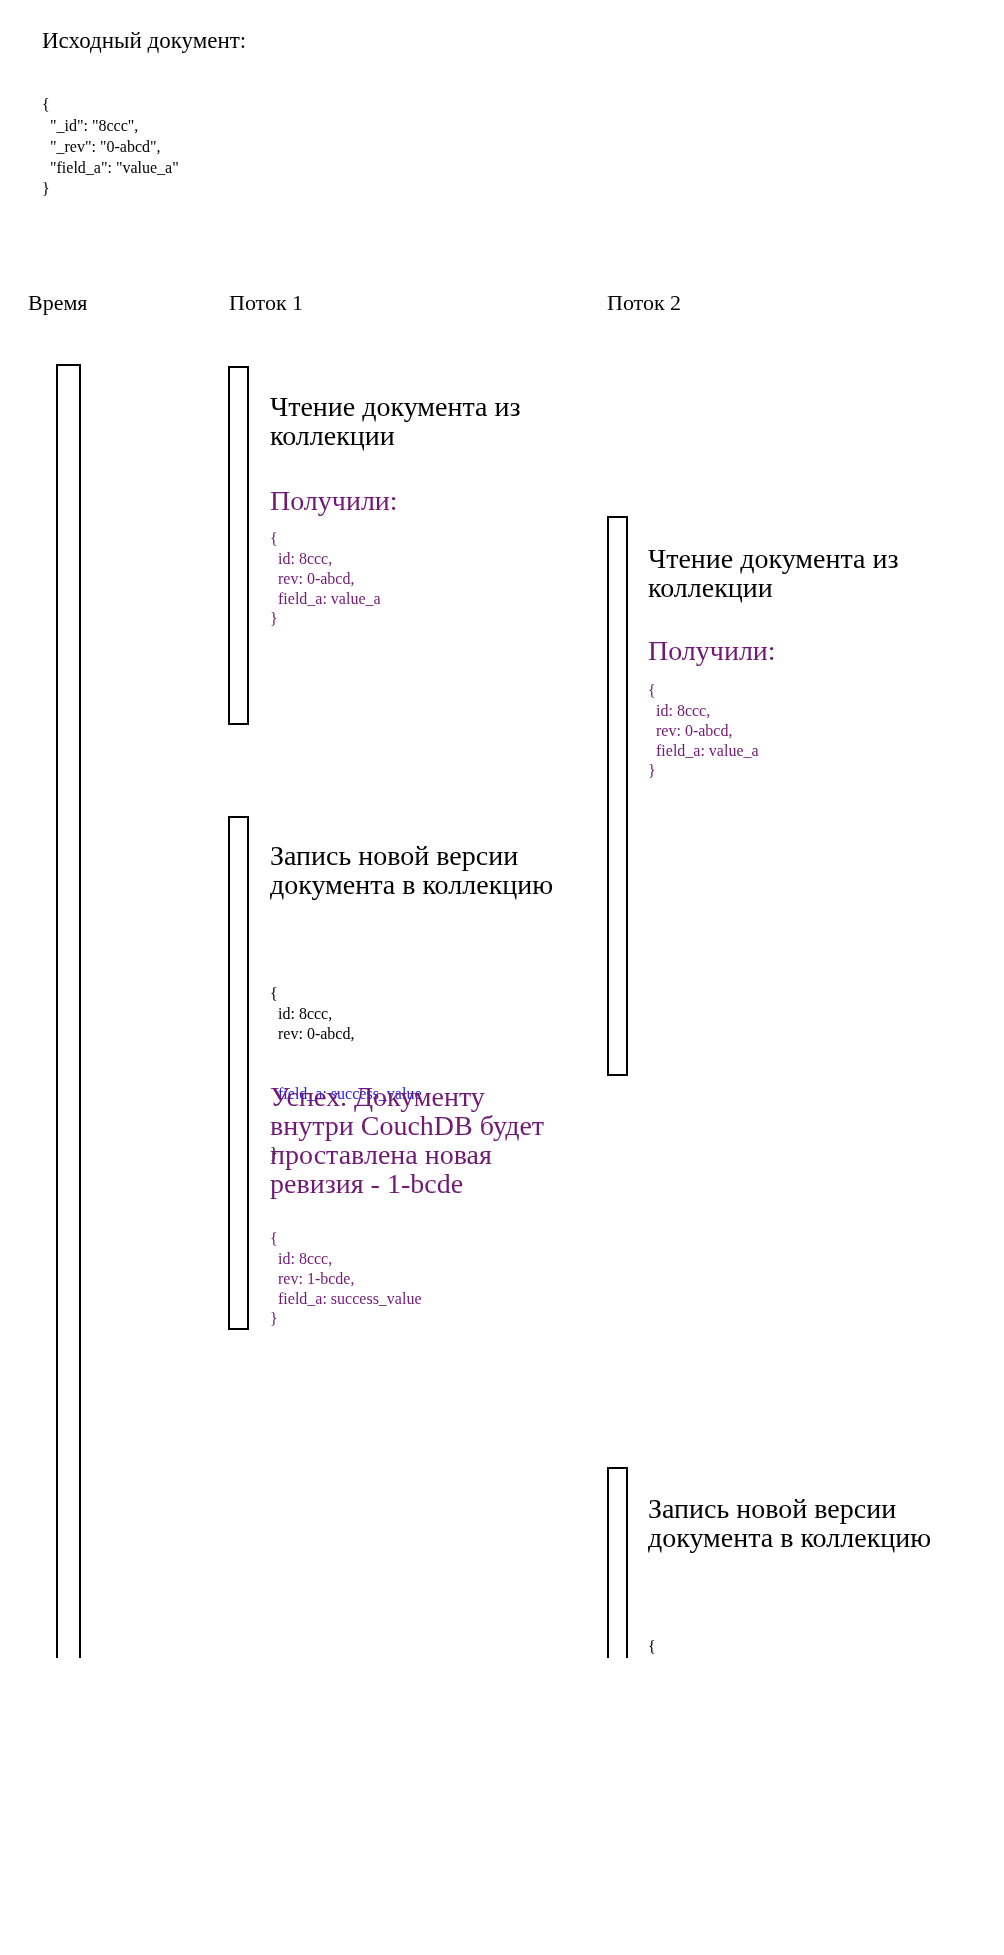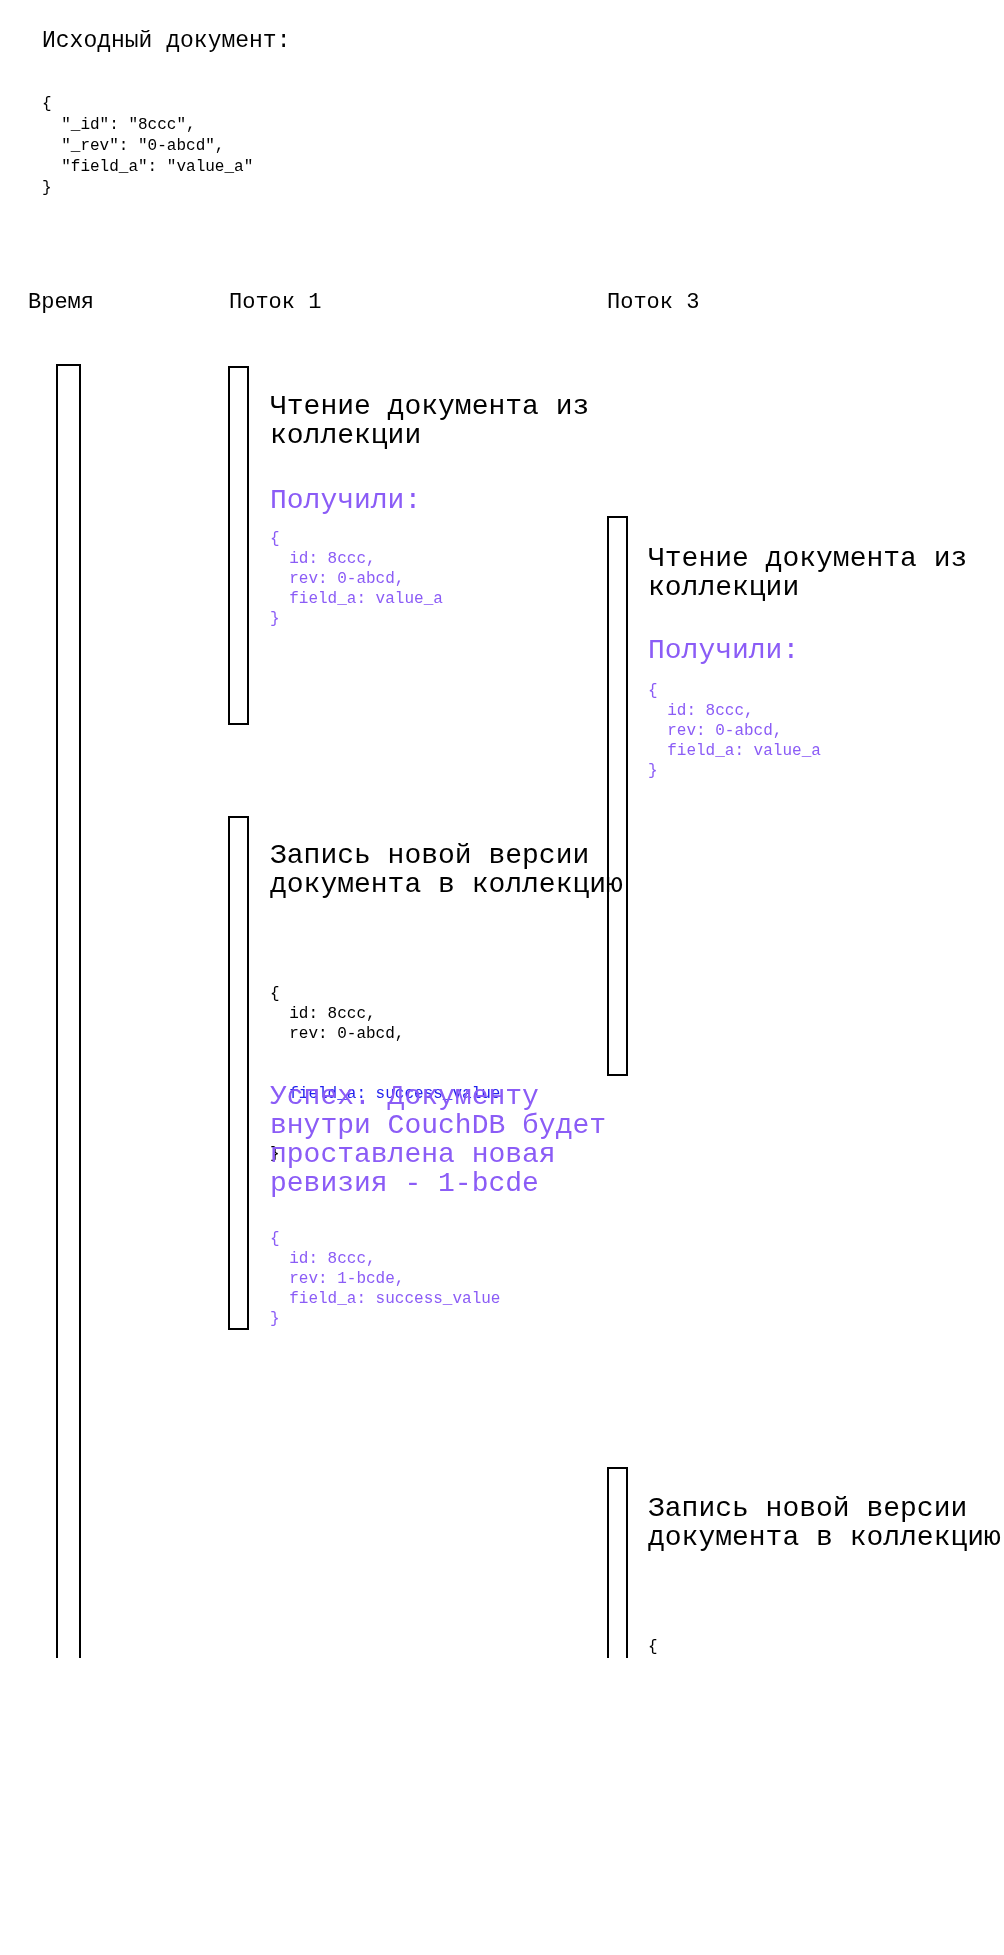--- a/index.html
+++ b/index.html
@@ -5,21 +5,21 @@
   html, body {
     margin: 0;
     padding: 0;
     background: #ffffff;
   }
   .canvas {
     position: relative;
     width: 1004px;
     height: 1658px;
     background: #ffffff;
-    font-family: Liberation Mono, monospace;
+    font-family: Liberation Serif, serif;
     color: #000000;
     overflow: hidden;
   }
   .abs { position: absolute; }
   .title-text {
     font-size: 23px;
     line-height: 30px;
     white-space: pre;
   }
   .header-text {
@@ -35,21 +35,21 @@
   .code {
     font-size: 16px;
     line-height: 20px;
     white-space: pre;
   }
   .code-top {
     font-size: 16px;
     line-height: 21px;
     white-space: pre;
   }
-  .green { color: #8b5cf6; }
+  .green { color: #701a75; }
   .blue  { color: #2121ee; }
   .red   { color: #f11010; }
   .activation {
     position: absolute;
     width: 21px;
     border: 2px solid #000000;
     background: #ffffff;
     box-sizing: border-box;
   }
   svg.arrow-layer {
@@ -72,21 +72,21 @@
 
   <div class="abs title-text" style="left:42px; top:26px;">Исходный документ:</div>
   <div class="abs code-top" style="left:42px; top:94px;">{
   "_id": "8ccc",
   "_rev": "0-abcd",
   "field_a": "value_a"
 }</div>
 
   <div class="abs header-text" style="left:28px; top:288px;">Время</div>
   <div class="abs header-text" style="left:229px; top:288px;">Поток 1</div>
-  <div class="abs header-text" style="left:607px; top:288px;">Поток 3</div>
+  <div class="abs header-text" style="left:607px; top:288px;">Поток 2</div>
 
   <div class="activation" style="left:228px; top:366px; height:359px;"></div>
   <div class="activation" style="left:228px; top:816px; height:514px;"></div>
   <div class="activation" style="left:607px; top:516px; height:560px;"></div>
   <div class="activation" style="left:607px; top:1467px; height:429px;"></div>
 
   <div class="abs body-text" style="left:270px; top:392px;">Чтение документа из
 коллекции</div>
   <div class="abs body-text green" style="left:270px; top:486px;">Получили:</div>
   <div class="abs code green" style="left:270px; top:529px;">{

